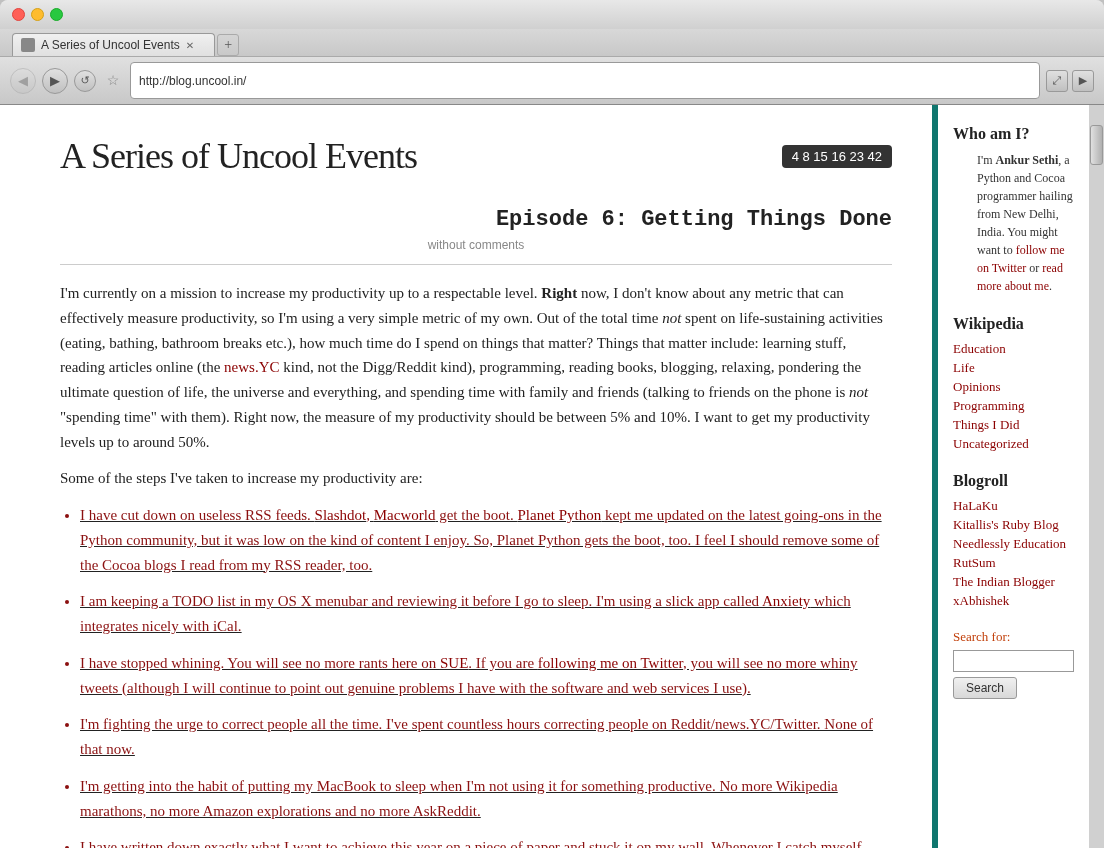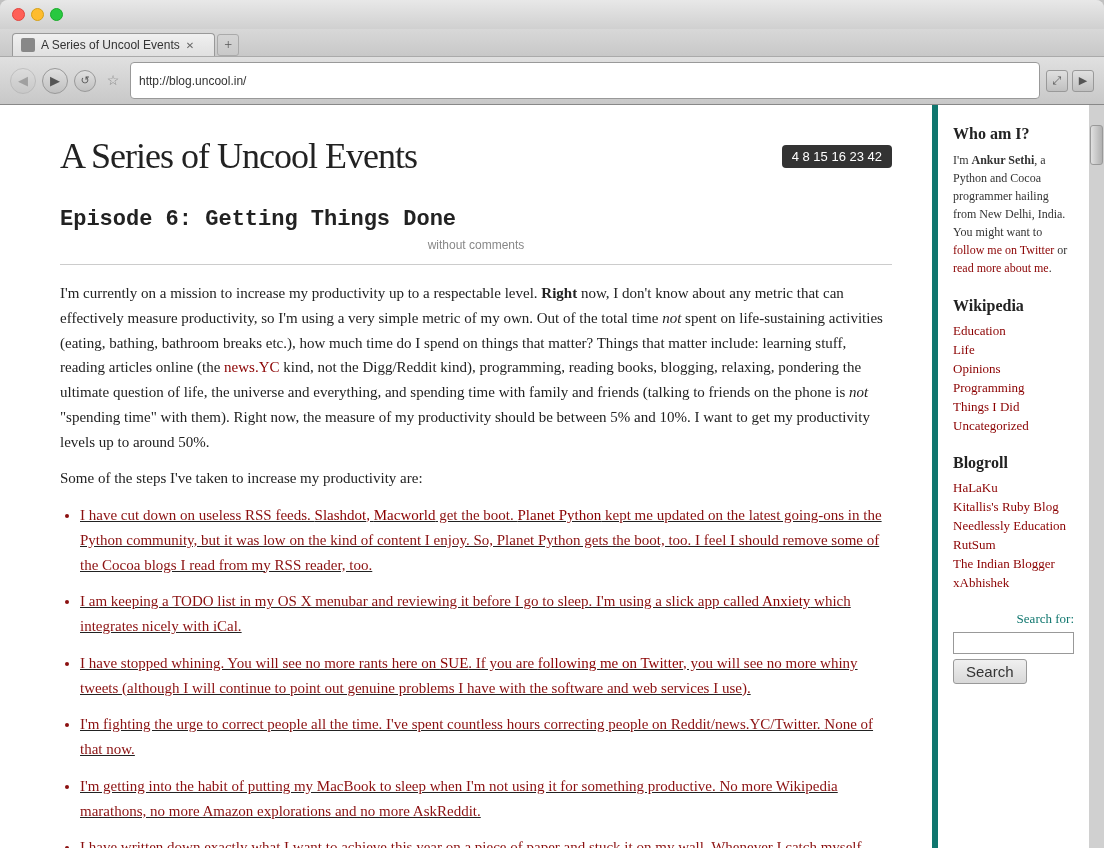--- a/index.html
+++ b/index.html
@@ -167,20 +167,21 @@
       border-radius: 4px;
     }
 
     
     .article-title {
       font-family: 'Courier New', monospace;
       font-size: 22px;
       font-weight: bold;
       color: #222;
       margin-bottom: 6px;
+      text-align: right;
     }
     .article-meta {
       font-family: Arial, sans-serif;
       font-size: 12px;
       color: #888;
       border-bottom: 1px solid #ccc;
       padding-bottom: 12px;
       margin-bottom: 16px;
       text-align: center;
     }
@@ -215,57 +216,57 @@
       font-size: 16px;
       font-weight: bold;
       color: #222;
       margin-bottom: 8px;
     }
     .sidebar-text {
       font-family: Georgia, serif;
       font-size: 12px;
       color: #333;
       line-height: 1.5;
+      margin-left: 24px;
     }
     .sidebar-text a {
       color: #8b0000;
       text-decoration: none;
     }
     .sidebar-link {
       display: block;
       font-family: Georgia, serif;
       font-size: 13px;
       color: #8b0000;
       text-decoration: none;
       margin-bottom: 3px;
     }
 
     .search-label {
       font-family: Georgia, serif;
       font-size: 13px;
-      color: #0f766e;
+      color: #c2410c;
       margin-bottom: 5px;
       display: block;
-      text-align: right;
     }
     .search-input {
       width: 100%;
       height: 22px;
       border: 1px solid #999;
       padding: 0 4px;
       font-size: 12px;
       margin-bottom: 5px;
     }
     .search-button {
       background: linear-gradient(to bottom, #f0f0f0, #d8d8d8);
       border: 1px solid #999;
       border-radius: 3px;
       padding: 3px 12px;
       font-family: Arial, sans-serif;
-      font-size: 15px;
+      font-size: 12px;
       cursor: pointer;
       color: #333;
     }
 
     .italic { font-style: italic; }
     .bold { font-weight: bold; }
   </style>
 </head>
 <body>
 

